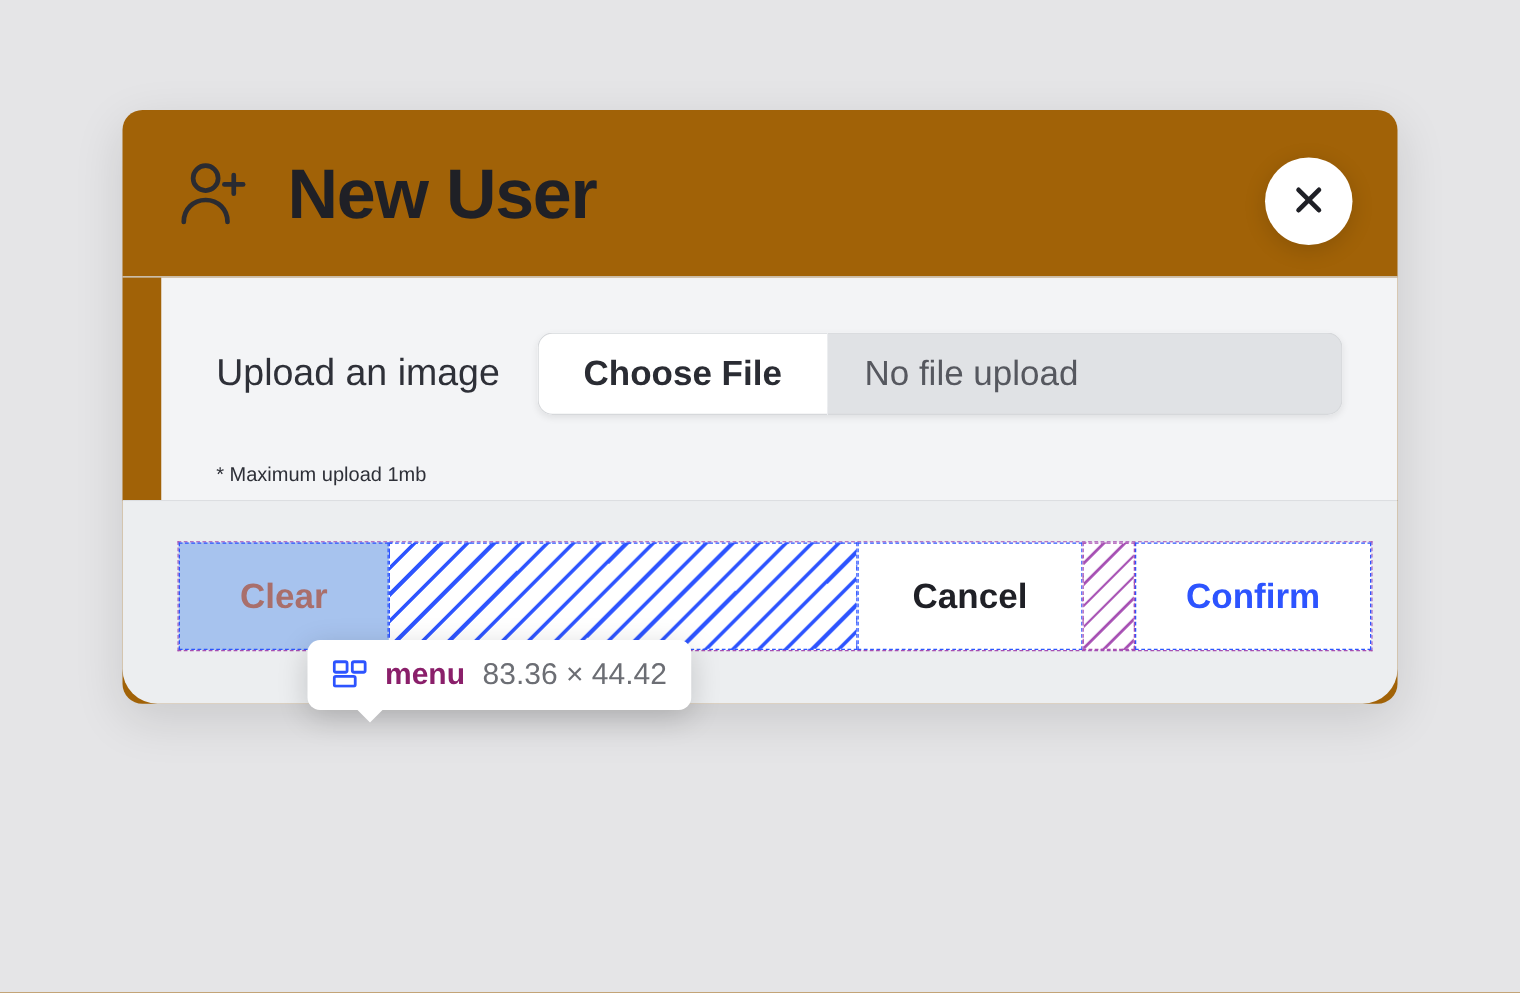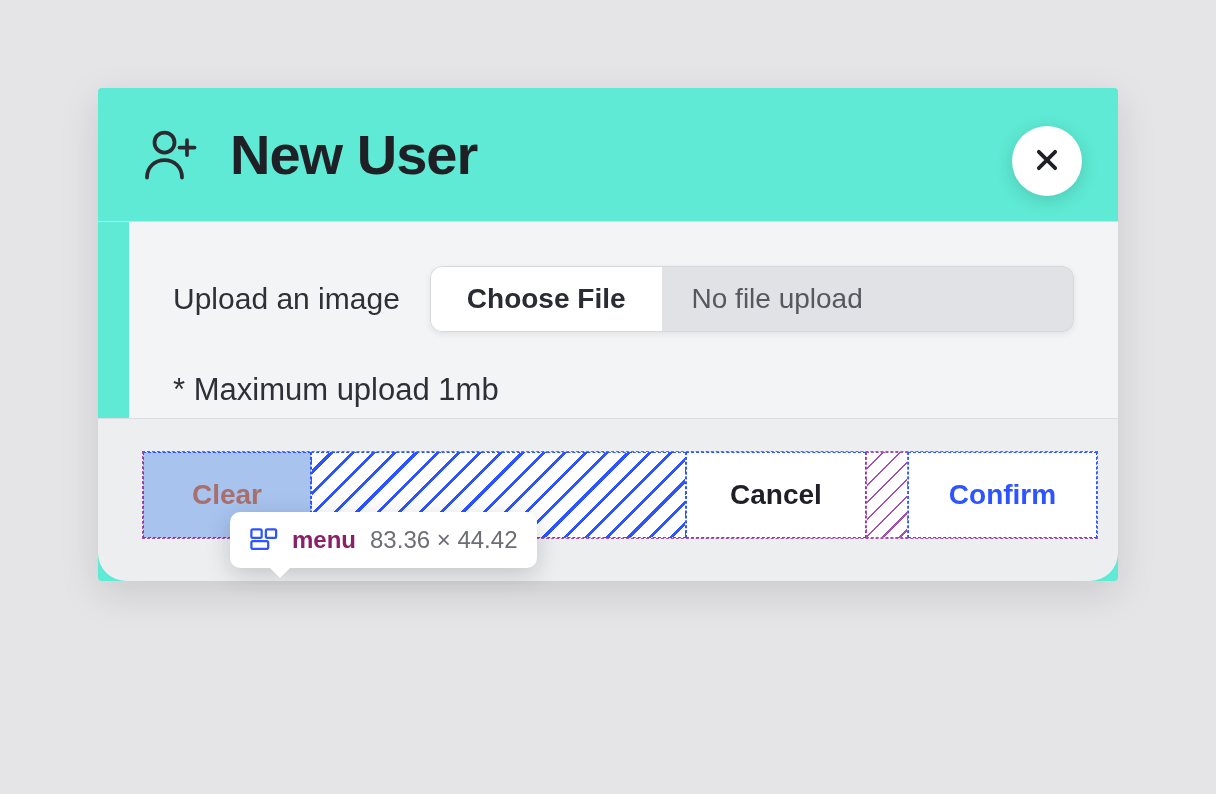--- a/index.html
+++ b/index.html
@@ -8,22 +8,22 @@
     background: #e5e5e7;
     font-family: -apple-system, BlinkMacSystemFont, "Segoe UI", Helvetica, Arial, sans-serif;
     display: flex;
     align-items: flex-start;
     justify-content: center;
     padding-top: 88px;
   }
 
   .dialog {
     width: 1020px;
-    background: #5eead4;
-    border-radius: 4px;
+    background: #a16207;
+    border-radius: 16px;
     box-shadow: 0 12px 40px rgba(0,0,0,0.12);
     overflow: visible;
     position: relative;
   }
 
   .dialog-header {
     display: flex;
     align-items: center;
     padding: 34px 44px 34px 44px;
     gap: 28px;
@@ -109,28 +109,28 @@
     border-radius: 0 12px 12px 0;
     display: flex;
     align-items: center;
     padding: 0 30px;
     font-size: 28px;
     color: #56585f;
   }
 
   .hint {
     margin-top: 40px;
-    font-size: 31px;
+    font-size: 16px;
     color: #2e3038;
   }
 
   
   .dev-tooltip {
     position: absolute;
-    left: 132px;
+    left: 148px;
     top: 424px;
     background: #fff;
     border-radius: 10px;
     box-shadow: 0 6px 24px rgba(0,0,0,0.18);
     padding: 14px 20px;
     display: flex;
     align-items: center;
     gap: 14px;
     font-size: 24px;
     z-index: 20;

